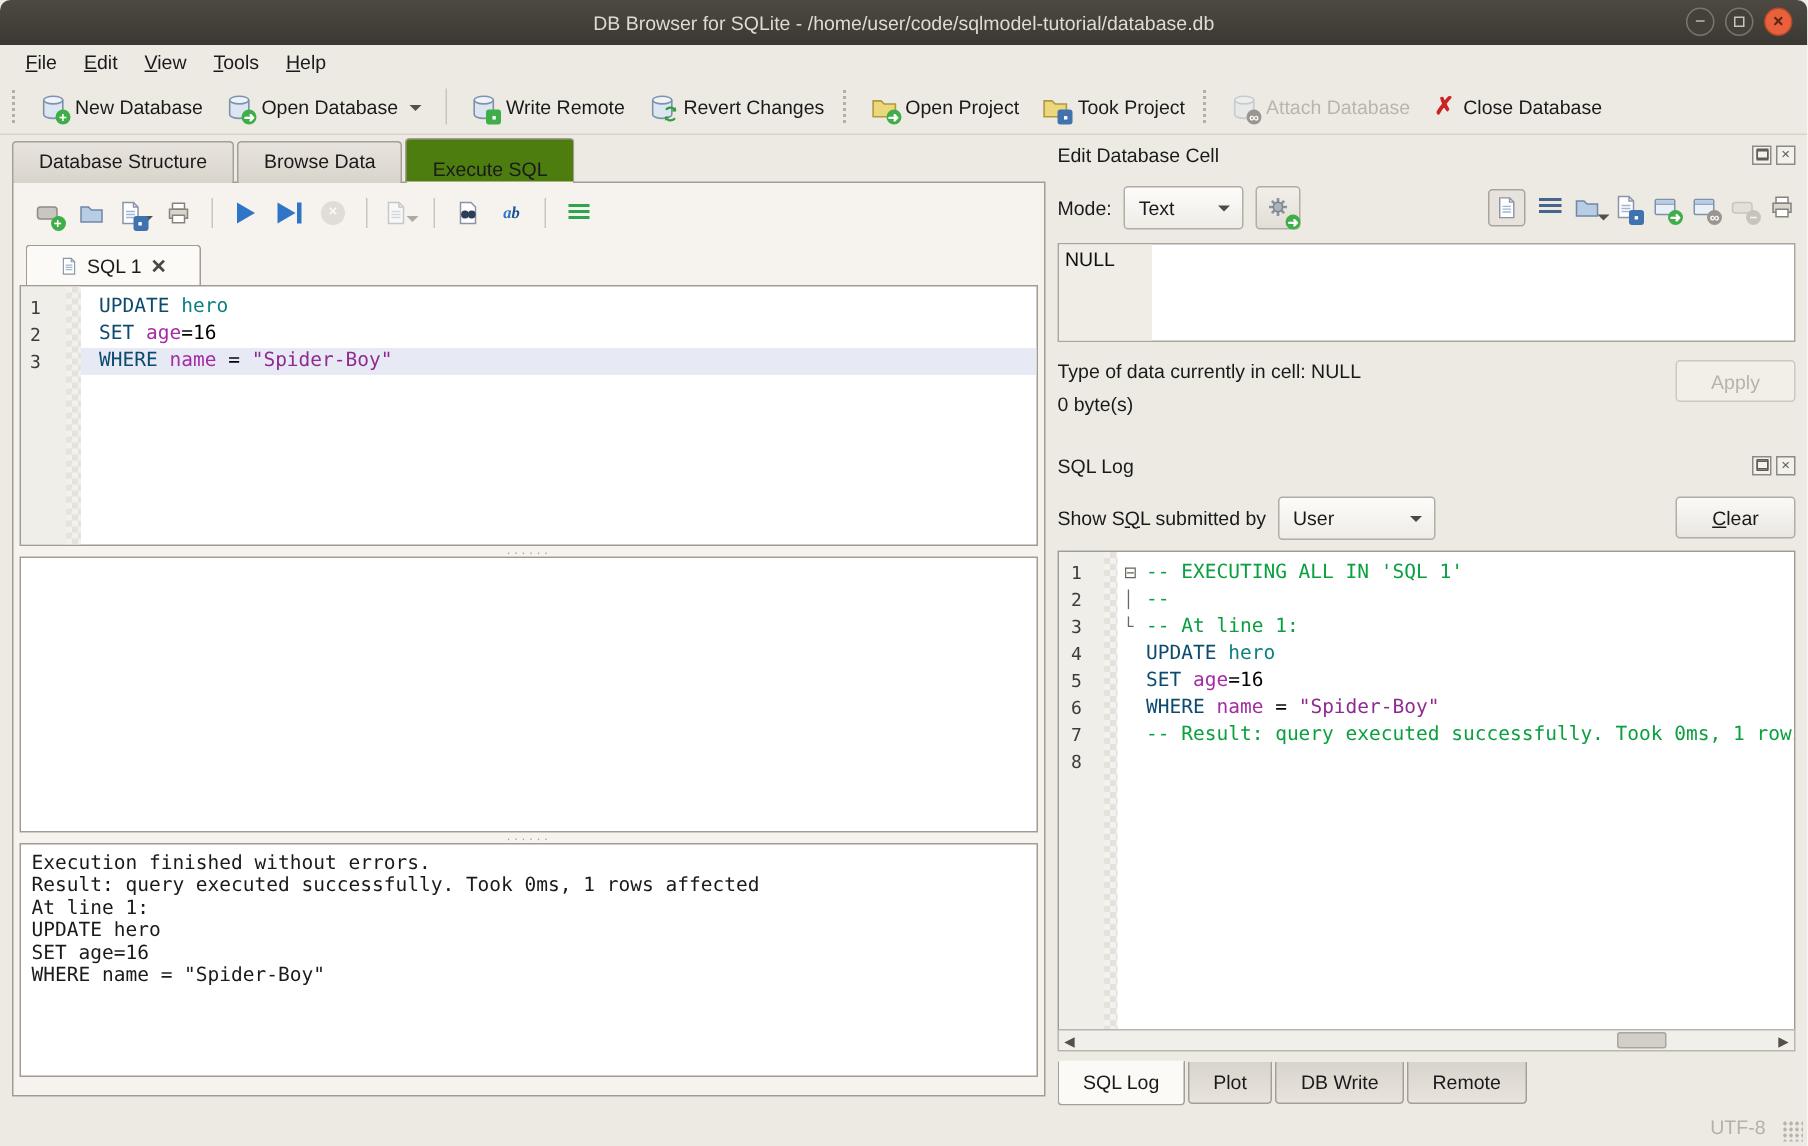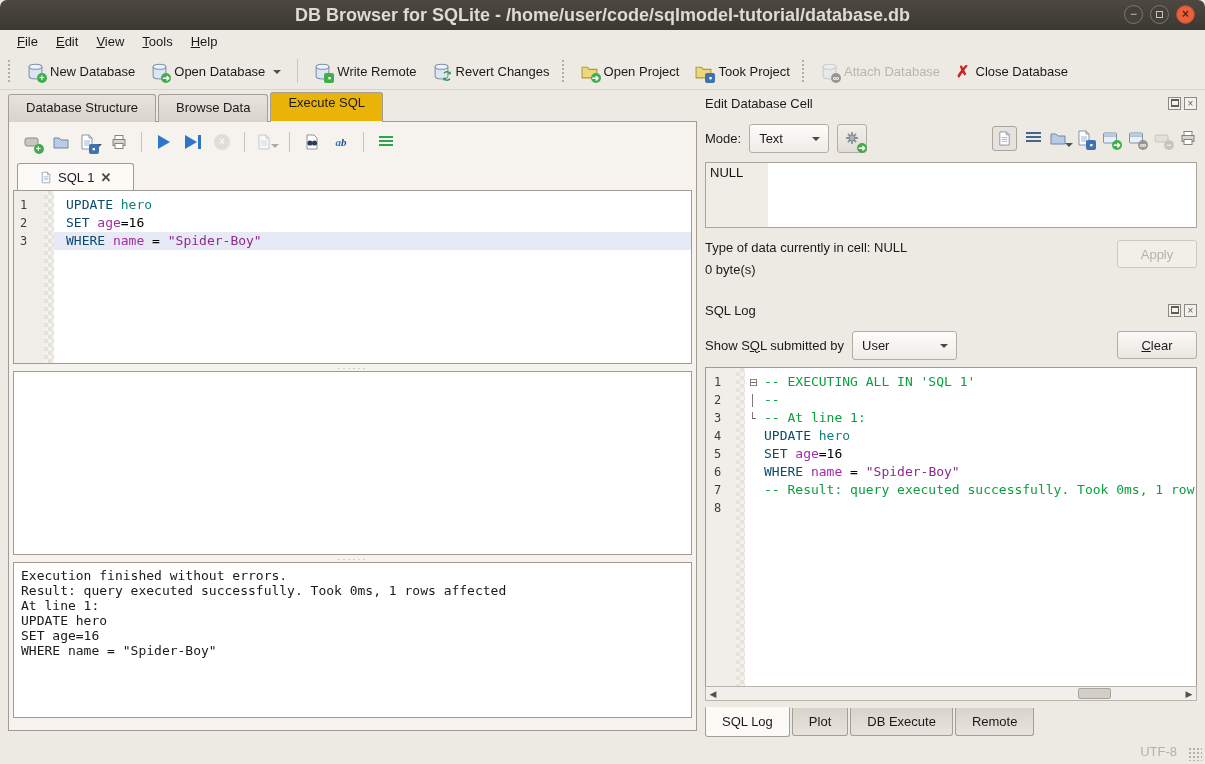--- a/index.html
+++ b/index.html
@@ -4,21 +4,21 @@
 <style>
   html,body{margin:0;padding:0;background:#fff;}
   *{box-sizing:border-box;}
   .win{position:relative;width:1205px;height:764px;background:#edeae4;
        font-family:"Liberation Sans",sans-serif;font-size:13px;color:#1a1a1a;overflow:hidden;}
 
   
   .titlebar{position:absolute;left:0;top:0;right:0;height:30px;
     background:linear-gradient(#4d4942,#3b3833);border-radius:7px 7px 0 0;
     display:flex;align-items:center;justify-content:center;}
-  .titlebar .title{color:#dfdbd2;font-weight:bold;font-size:18px;}
+  .titlebar .title{color:#dfdbd2;font-weight:normal;font-size:13px;}
   .winbtns{position:absolute;right:10px;top:5px;display:flex;gap:7px;}
   .wbtn{width:19px;height:19px;border-radius:50%;background:#44413b;border:1px solid #7b766d;
     color:#c9c5bb;font-size:12px;line-height:17px;text-align:center;cursor:default;}
   .wbtn.close{background:#e8603c;border-color:#b14a2a;color:#5a2513;font-weight:bold;}
   .wbtn .sq{display:inline-block;width:7px;height:7px;border:1px solid #c9c5bb;margin-top:5px;}
 
   
   .menubar{position:absolute;left:0;top:30px;right:0;height:23px;display:flex;align-items:center;padding-left:8px;}
   .menu-item{padding:2px 9px;cursor:default;}
   .menu-item u{text-decoration:underline;}
@@ -37,21 +37,21 @@
     background:#3fae49;color:#fff;font:bold 9px/10px "Liberation Sans",sans-serif;text-align:center;}
   .badge.blue{background:#3f72ae;}
   .badge.gray{background:#9a968f;}
   .redx{color:#cc2222;font-weight:bold;font-size:16px;line-height:17px;}
   .caret{width:0;height:0;border:4px solid transparent;border-top-color:#55514a;margin:6px 0 0 2px;}
 
   
   .tabsrow{position:absolute;left:8px;top:92px;display:flex;align-items:flex-end;z-index:3;}
   .tab{border:1px solid #a39e96;border-bottom:none;border-radius:3px 3px 0 0;
     background:linear-gradient(#e8e4dd,#d8d4cc);padding:5px 17px;margin-right:2px;height:28px;cursor:default;}
-  .tab.active{background:#eab308;height:30px;padding-top:2px;position:relative;}
+  .tab.active{background:#4d7c0f;height:30px;padding-top:12px;position:relative;}
   .tab.active::after{content:"";position:absolute;left:0;right:0;bottom:-1px;height:2px;background:#f6f3ee;}
 
   .lframe{position:absolute;left:8px;top:121px;width:689px;height:610px;
     border:1px solid #a19b92;background:#f6f3ee;padding:4px;}
   .sqltb{display:flex;align-items:center;height:32px;gap:3px;padding-left:6px;}
   .sqltb .sep{width:1px;height:20px;background:#c9c5bd;margin:0 6px;}
   .itbtn{width:26px;height:26px;display:flex;align-items:center;justify-content:center;border-radius:3px;position:relative;}
   .itbtn.disabled{opacity:.45;}
   .play{width:0;height:0;border-left:12px solid #2e75c8;border-top:7px solid transparent;border-bottom:7px solid transparent;}
   .playend{display:flex;align-items:center;}
@@ -527,21 +527,21 @@
 
     <div class="hscroll">
       <span class="harrow">◀</span>
       <span class="harrow" style="margin-left:auto">▶</span>
       <span class="hthumb"></span>
     </div>
 
     <div class="btabs">
       <div class="btab active">SQL Log</div>
       <div class="btab">Plot</div>
-      <div class="btab">DB Execute</div>
+      <div class="btab">DB Write</div>
       <div class="btab">Remote</div>
     </div>
   </div>
 
   <div class="statusbar">
     <span class="enc">UTF-8</span>
     <span class="grip"></span>
   </div>
 
 </div>

